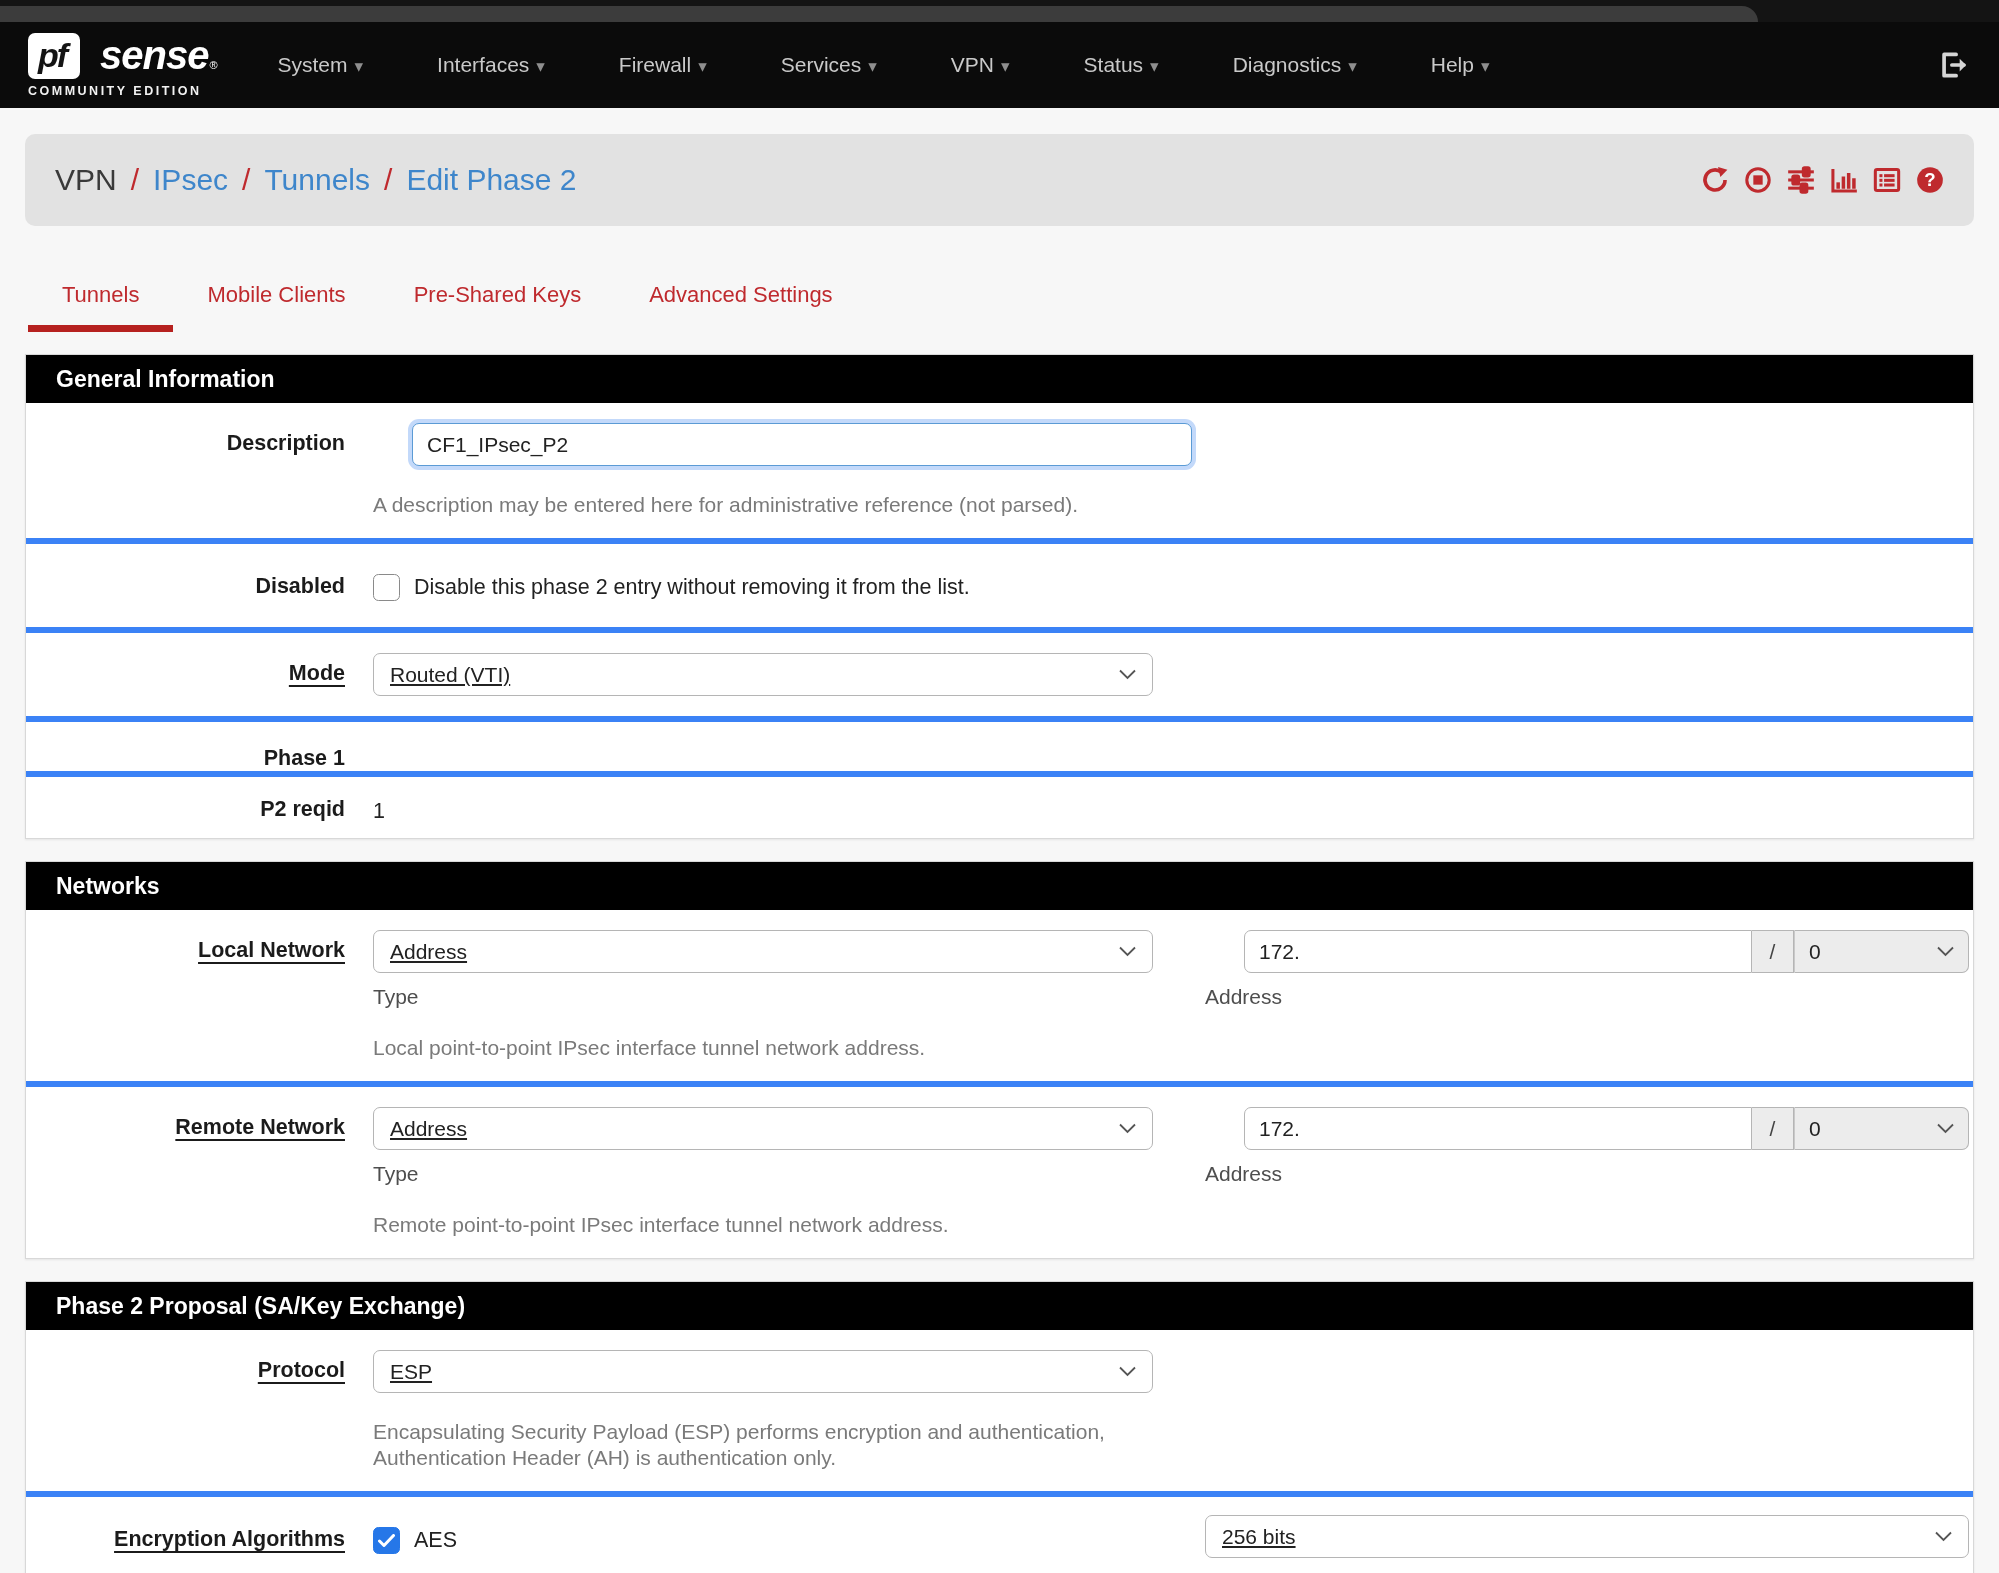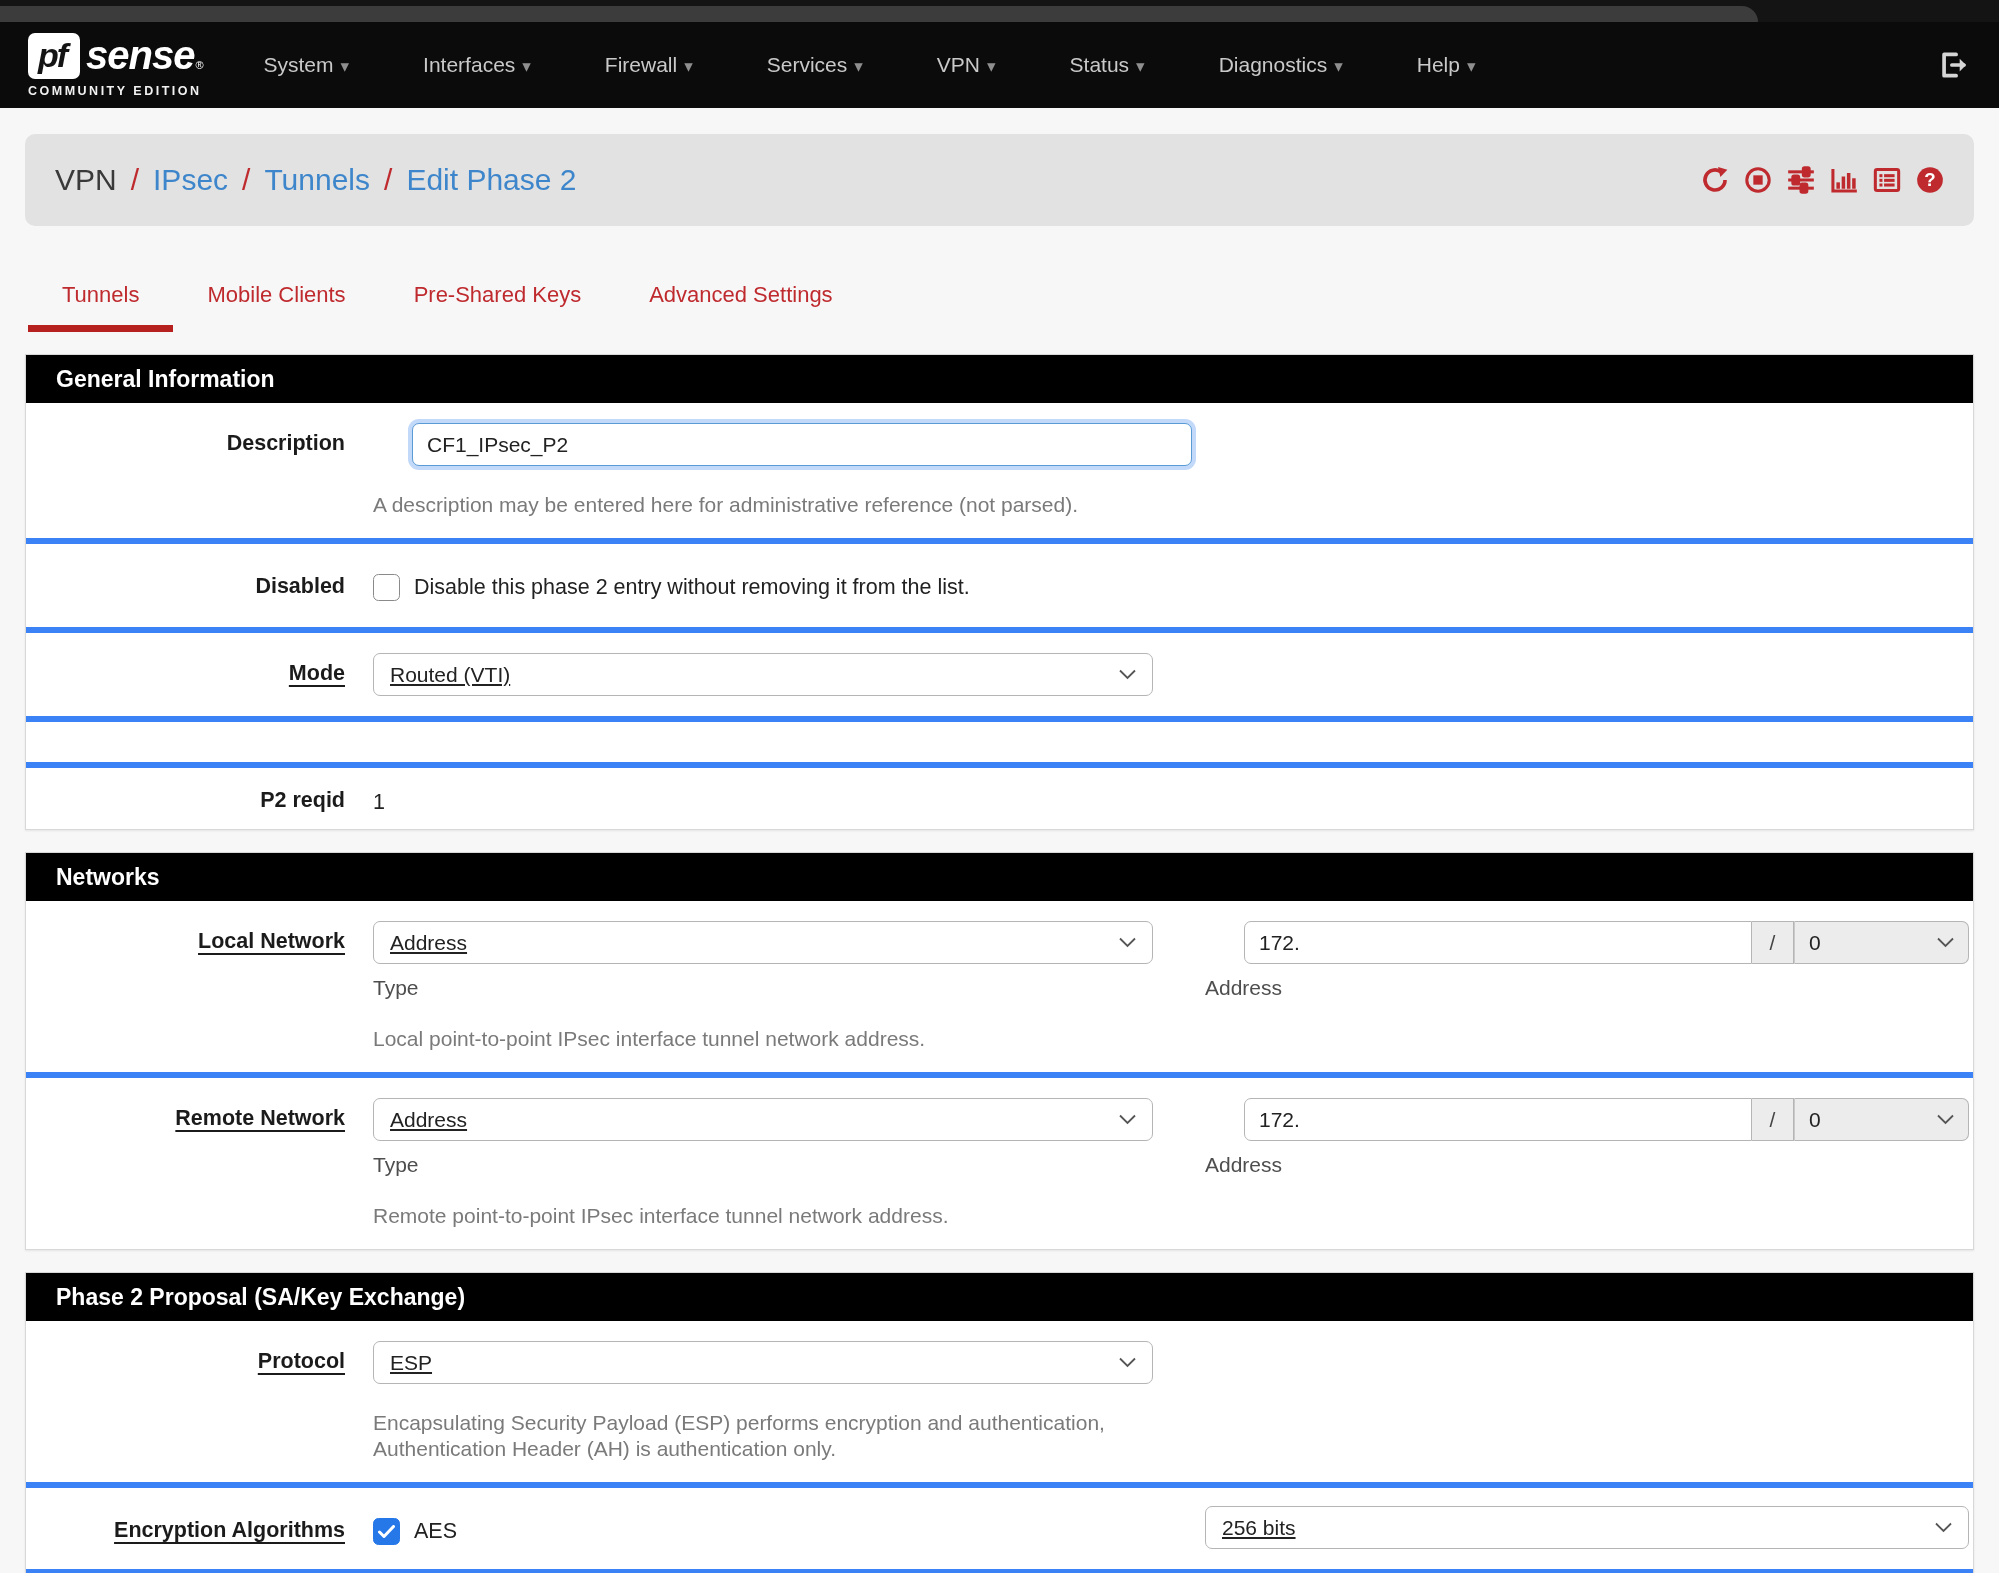--- a/index.html
+++ b/index.html
@@ -11,21 +11,21 @@
   .chrome-strip .inner { position:absolute; left:0; top:6px; height:16px; width:1758px;
     background:#3c3c3c; border-top-right-radius:18px; }
 
   
   .navbar { height:86px; background:#0b0b0b; display:flex; align-items:center; padding:0 28px; }
   .brand { display:flex; flex-direction:column; margin-right:60px; cursor:pointer; }
   .brand-line { display:flex; align-items:center; }
   .pf-box { background:#fff; border-radius:7px; width:52px; height:46px; display:flex;
     align-items:center; justify-content:center; font-weight:bold; font-style:italic;
     font-size:34px; color:#141414; letter-spacing:-2px; padding-right:4px; }
-  .sense-txt { color:#fff; font-weight:bold; font-style:italic; font-size:40px; letter-spacing:-1px; margin-left:6px; }
+  .sense-txt { color:#fff; font-weight:bold; font-style:italic; font-size:40px; letter-spacing:-1px; margin-left:20px; }
   .reg { color:#fff; font-size:11px; margin-top:18px; margin-left:1px; }
   .edition { color:#f2f2f2; font-size:12.5px; letter-spacing:2.5px; font-weight:bold; margin-top:5px; }
   .nav-menu { display:flex; align-items:center; gap:74px; list-style:none; }
   .nav-item { color:#c9c9c9; font-size:21px; cursor:pointer; white-space:nowrap; }
   .nav-item .caret { color:#8f8f8f; font-size:17px; margin-left:7px; }
   .logout { margin-left:auto; cursor:pointer; display:flex; align-items:center; }
 
   
   .content { padding:0 25px; }
   .breadcrumb-bar { margin-top:26px; background:#e2e2e2; border-radius:10px; height:92px;
@@ -228,20 +228,21 @@
           <svg class="chev" viewBox="0 0 17 11" fill="none" stroke="#555" stroke-width="1.8">
               <path d="M1 1.5 L8.5 9 L16 1.5"></path>
             </svg>
         </div>
       </div>
       <div></div>
         <div class="col-right"></div>
     </div>
 
     <div class="row">
+      <div class="col-label" style="padding-top:24px;"><span class="lbl">Phase 1</span></div>
       <div></div>
         <div class="col-right"></div>
     </div>
 
     <div class="row">
       <div class="col-label" style="padding-top:20px;"><span class="lbl">P2 reqid</span></div>
       <div class="col-main" style="padding-top:14px; padding-bottom:14px;">
         <span class="static-val">1</span>
       </div>
       <div></div>

